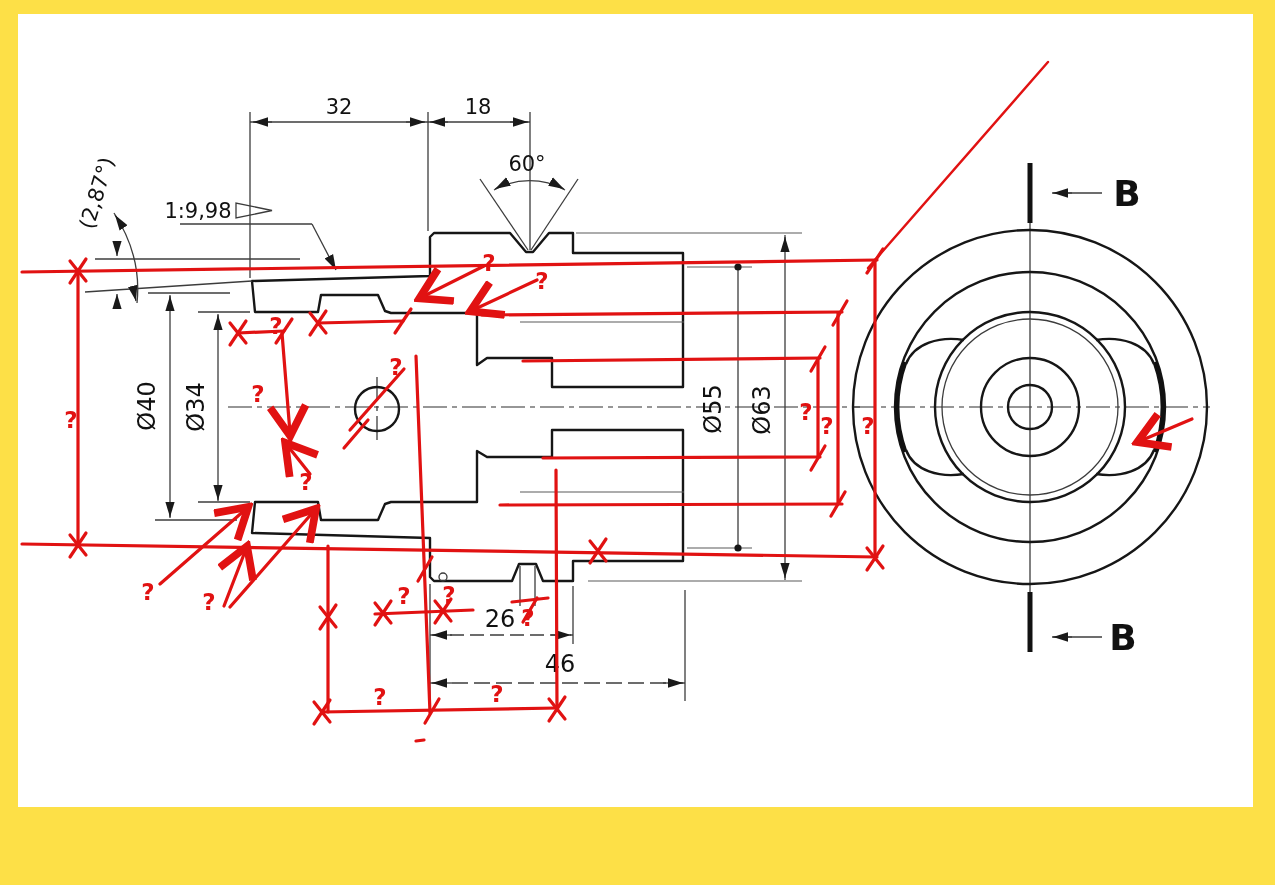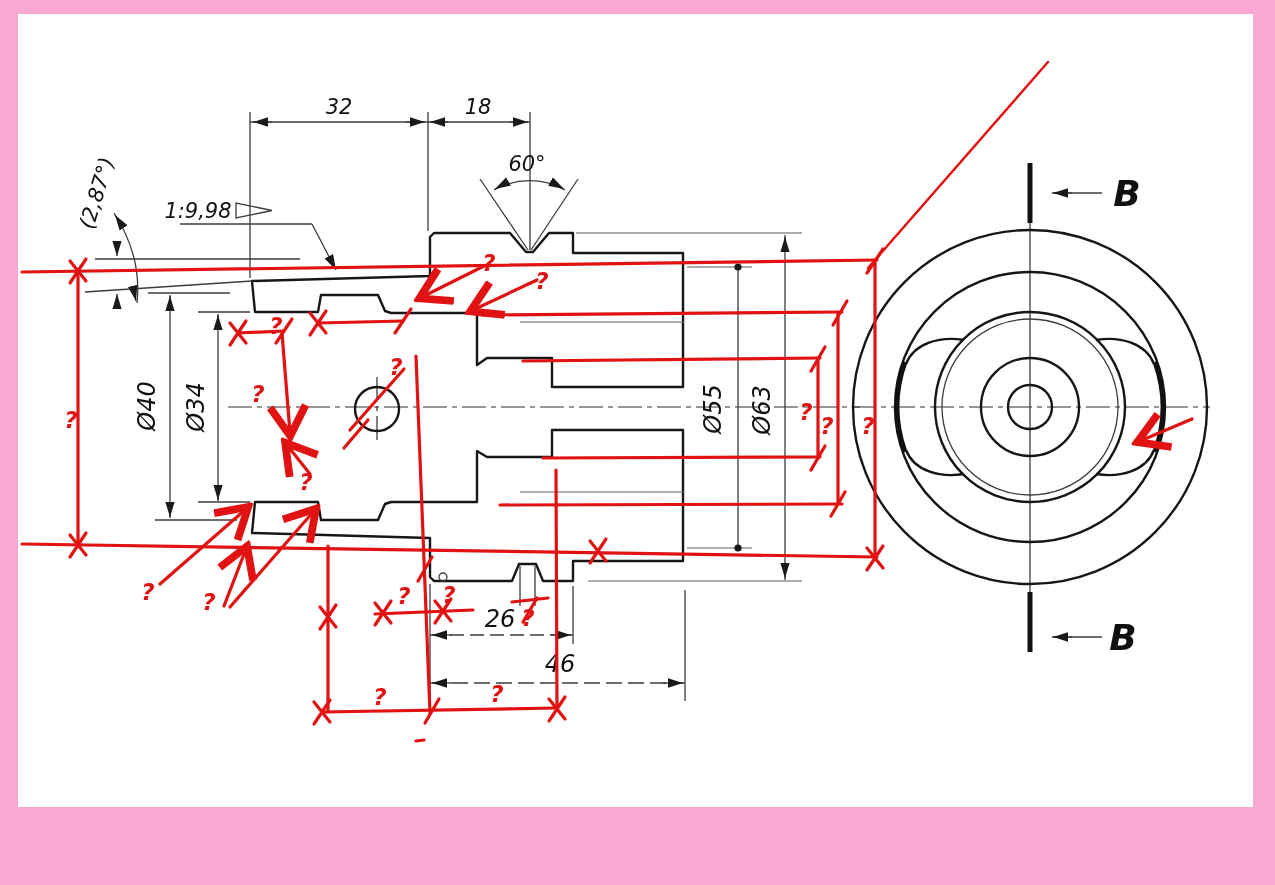--- a/index.html
+++ b/index.html
@@ -1,17 +1,17 @@
 <!DOCTYPE html>
 <html><head>
 <meta charset="utf-8">
 <style>
   html,body{margin:0;padding:0;background:#000;}
-  .stage{position:relative;width:1275px;height:885px;background:#f9a8d4;overflow:hidden;
-         font-family:"DejaVu Sans", sans-serif;font-style:italic;}
+  .stage{position:relative;width:1275px;height:885px;background:#fde047;overflow:hidden;
+         font-family:"DejaVu Sans", sans-serif;}
   .paper{position:absolute;left:18px;top:14px;width:1235px;height:793px;background:#fff;}
   svg{position:absolute;left:0;top:0;}
   
   .k  {stroke:#161616;fill:none;stroke-width:2.4;stroke-linejoin:round;}
   .kt {stroke:#3c3c3c;fill:none;stroke-width:1.3;}   
   .kg {stroke:#5a5a5a;fill:none;stroke-width:1.2;}   
   .cl {stroke:#2e2e2e;fill:none;stroke-width:1.2;stroke-dasharray:24 5 5 5;}
   .thick{stroke:#111;fill:none;stroke-width:5;}
   .sb {marker-end:url(#ab);}
   .dt {font-size:21px;fill:#111;text-anchor:middle;}

